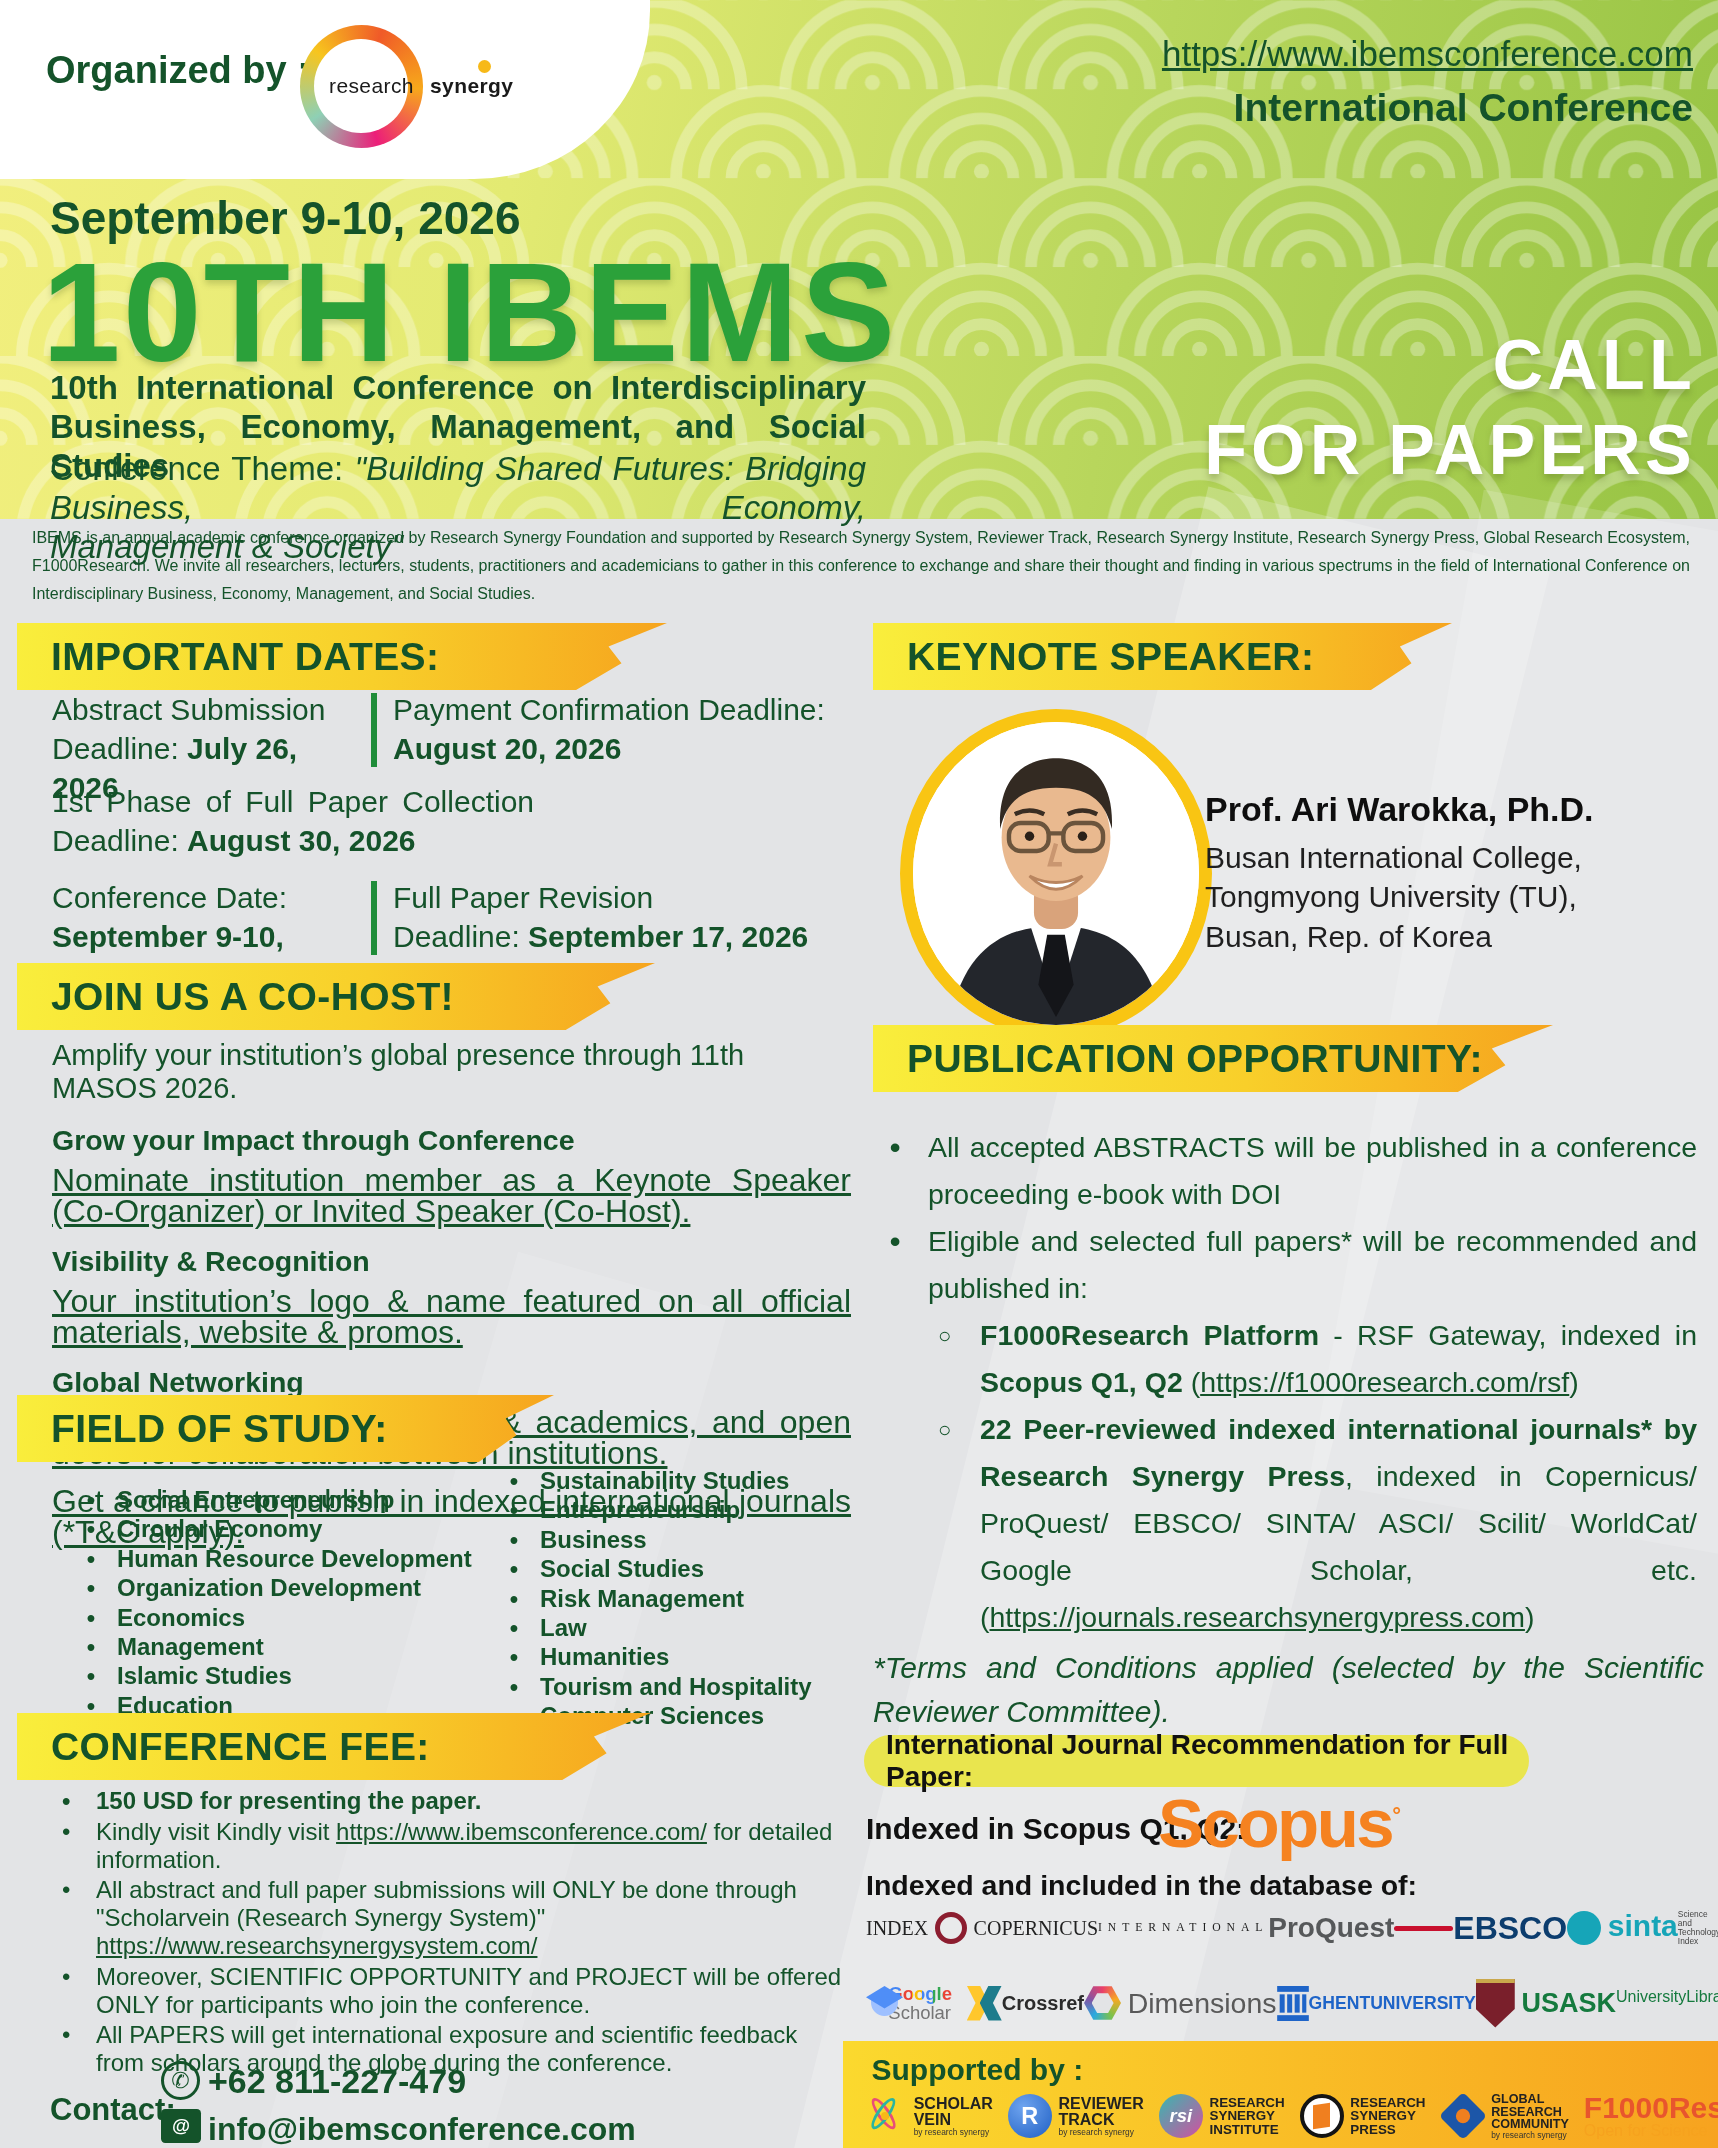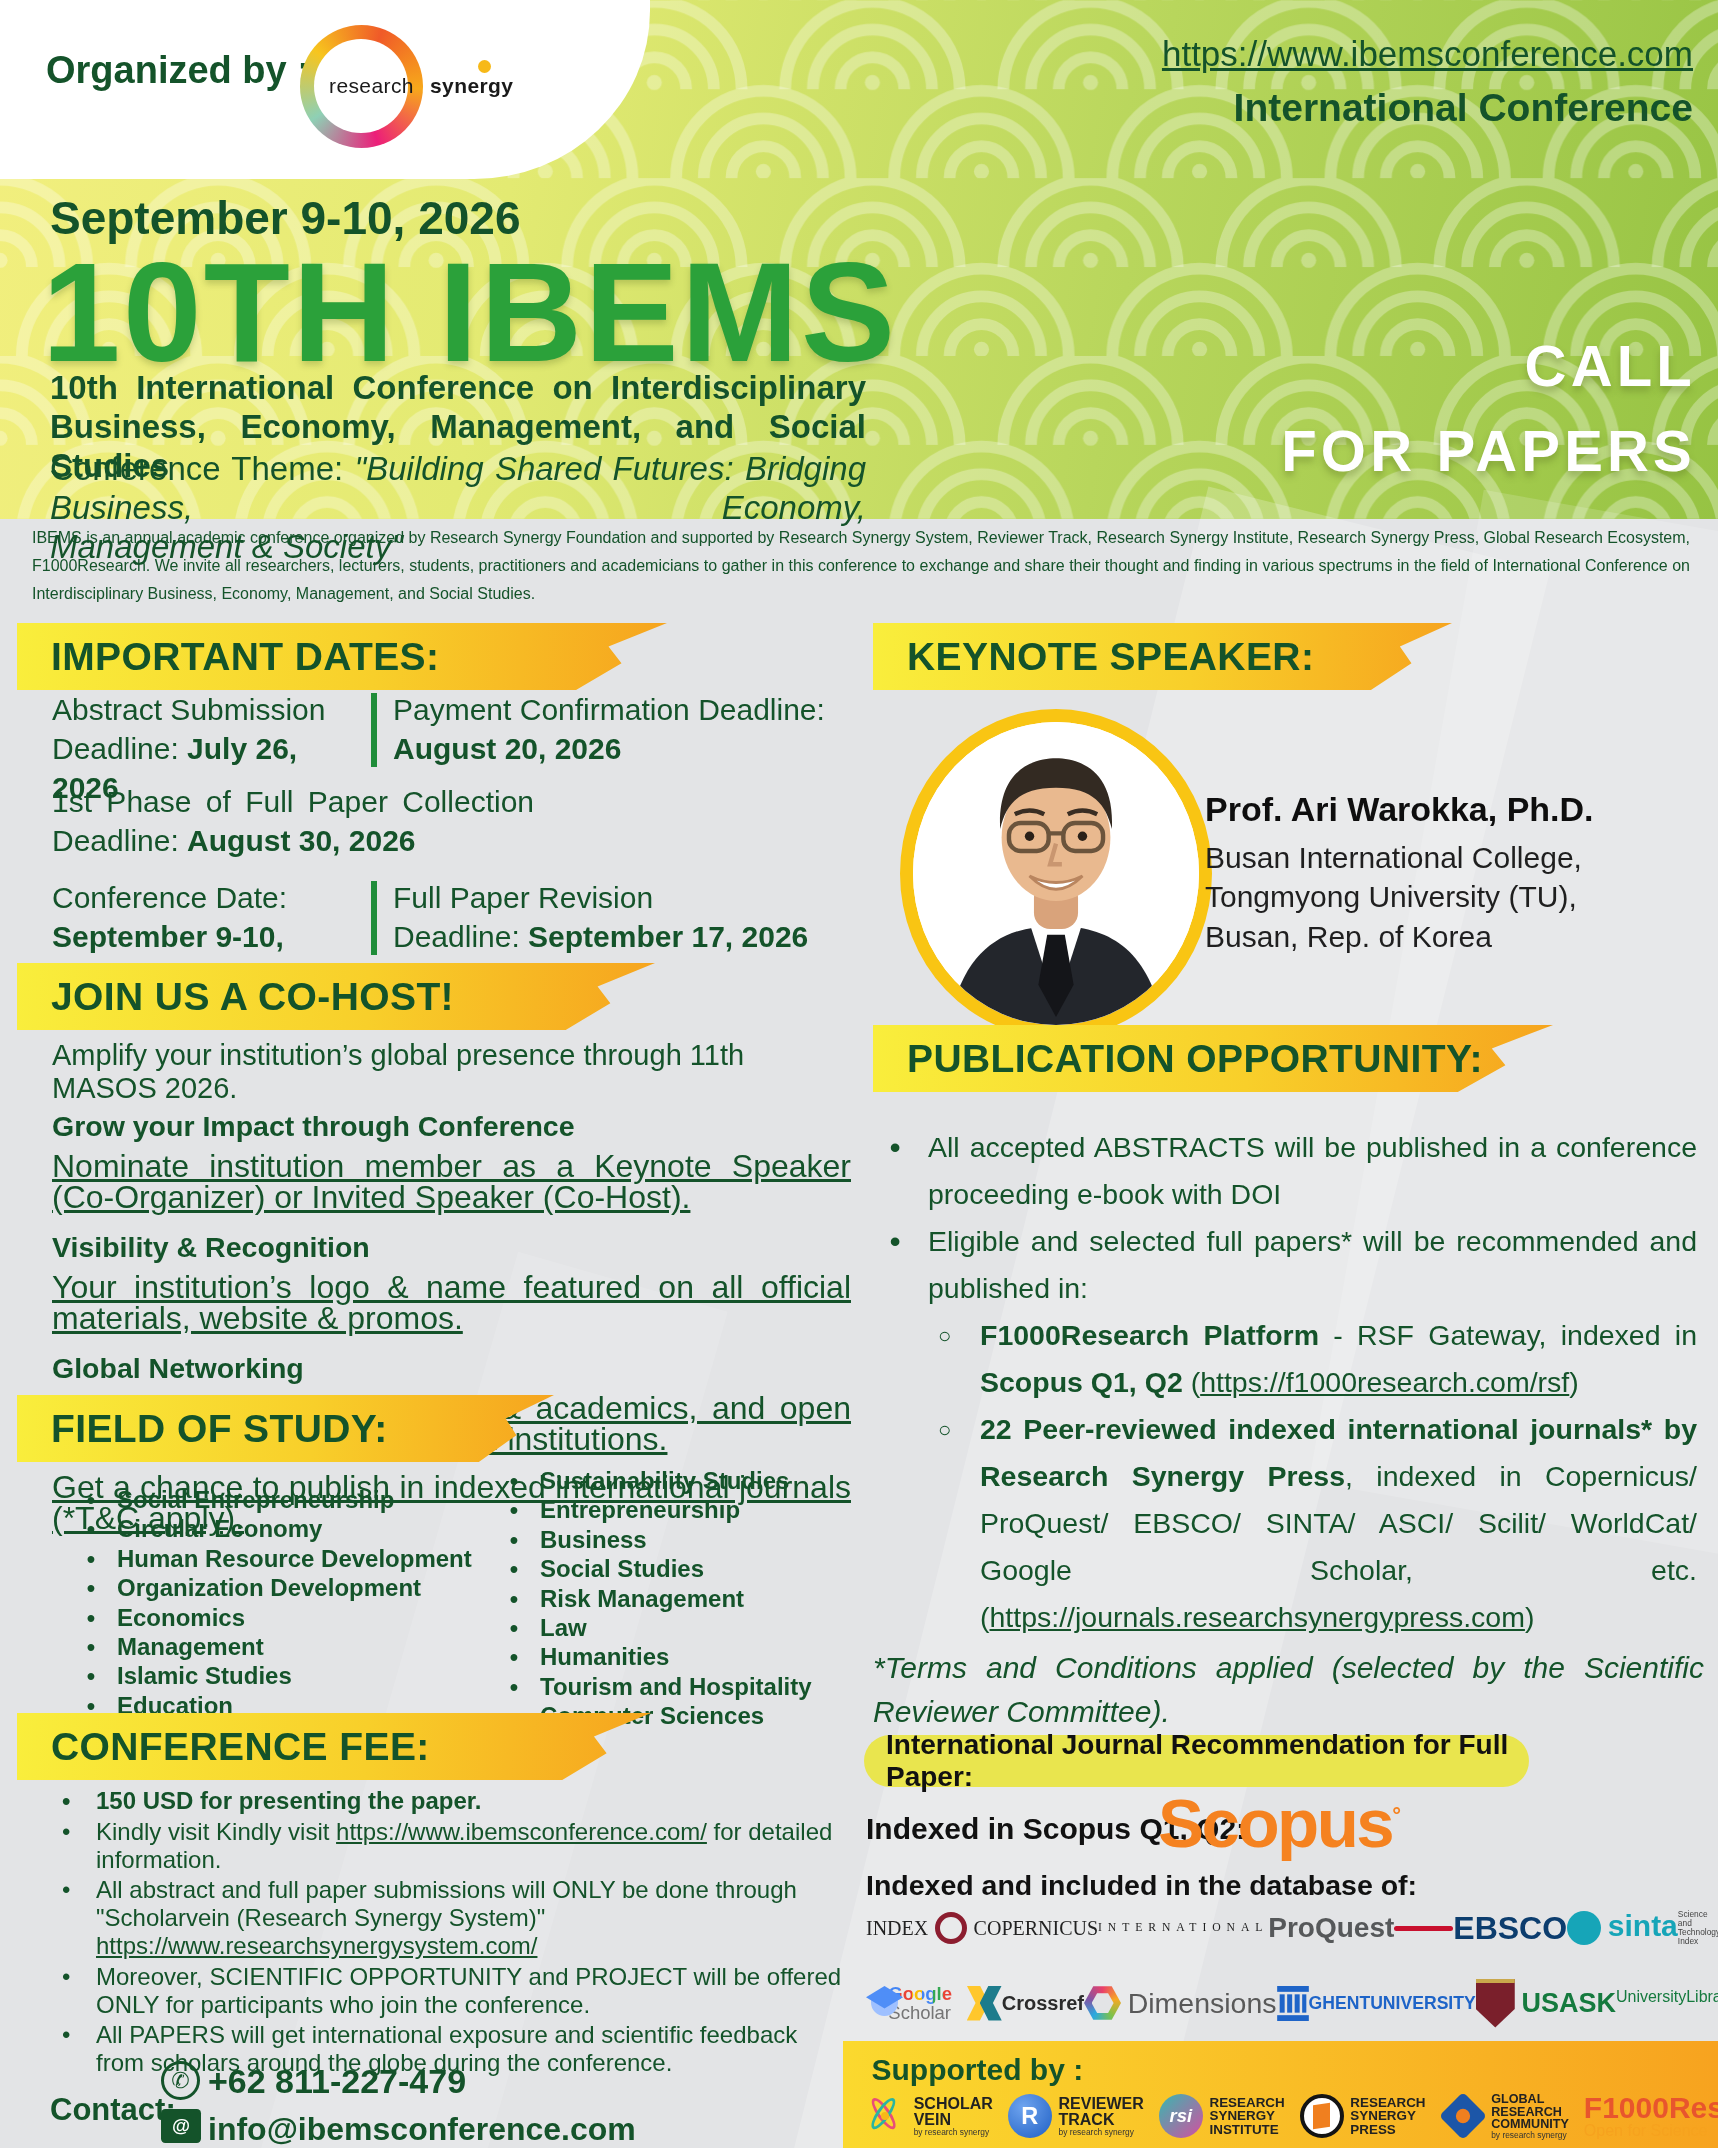--- a/index.html
+++ b/index.html
@@ -21,35 +21,35 @@
   .rs-word{font-size:21px;color:#1a1a1a;letter-spacing:0.4px;}
   #rs-dot{left:478px;top:60px;width:13.4px;height:13.4px;border-radius:50%;background:#f7b918;}
   #site-link{right:25px;top:34px;font-size:35px;text-decoration:underline;}
   #intl-conf{right:25px;top:86px;font-size:39px;font-weight:bold;}
   #date-line{left:50px;top:191px;font-size:46px;font-weight:bold;}
   #big-title{left:42px;top:242px;font-size:141px;font-weight:bold;color:#2ba13a;line-height:1;
              letter-spacing:2.5px;text-shadow:0 4.2px 5.9px rgba(70,95,25,.25);}
   .jline{text-align:justify;text-align-last:justify;}
   #subtitle{left:50px;top:368px;width:816px;font-size:33px;font-weight:bold;line-height:39px;}
   #theme{left:50px;top:449px;width:816px;font-size:33px;line-height:39px;}
-  #call{right:22px;top:323px;text-align:right;font-size:58px;font-weight:bold;color:#ffffff;
+  #call{right:22px;top:323px;text-align:right;font-size:70px;font-weight:bold;color:#ffffff;
         letter-spacing:4.2px;line-height:85px;text-shadow:0 5px 7.6px rgba(80,100,30,.35);}
   
   .streak{position:absolute;background:rgba(255,255,255,.45);}
   #intro{left:32px;top:524px;width:1658px;font-size:16px;line-height:28px;color:#14532a;text-align:justify;}
   .banner{position:absolute;height:67px;display:flex;align-items:center;padding-left:34px;box-sizing:border-box;
           background:linear-gradient(93deg,#f9ee3c 0%,#f8cf2a 55%,#f6a41e 100%);
           clip-path:polygon(0 0,100% 0,91% 35%,93% 60%,86% 100%,0 100%);
           font-size:39px;font-weight:bold;color:#14532a;letter-spacing:0.4px;}
   .dtxt{font-size:30px;line-height:39px;color:#14532a;}
   .b{font-weight:bold;}
   .vbar{position:absolute;width:5.9px;background:#1f8c39;}
   
   #cohost{left:52px;top:1039px;width:799px;color:#14532a;}
-  #cohost .lead{font-size:29px;margin-bottom:4px;}
+  #cohost .lead{font-size:29px;margin-bottom:18px;}
   #cohost h4{margin:0;font-size:28.5px;line-height:34px;}
   #cohost p{margin:8px 0 17px 0;font-size:32px;line-height:31px;text-align:justify;text-decoration:underline;}
   
   ul.fos{list-style:none;margin:0;padding:0;}
   ul.fos li{position:relative;padding-left:37px;font-size:24px;font-weight:bold;color:#14532a;line-height:26px;margin-bottom:3.4px;}
   ul.fos li::before{content:"•";position:absolute;left:6.7px;}
   
   ul.fee{list-style:none;margin:0;padding:0;width:797px;}
   ul.fee li{position:relative;padding-left:44px;font-size:24px;line-height:28px;color:#14532a;margin-bottom:2.5px;}
   ul.fee li::before{content:"•";position:absolute;left:10px;}

